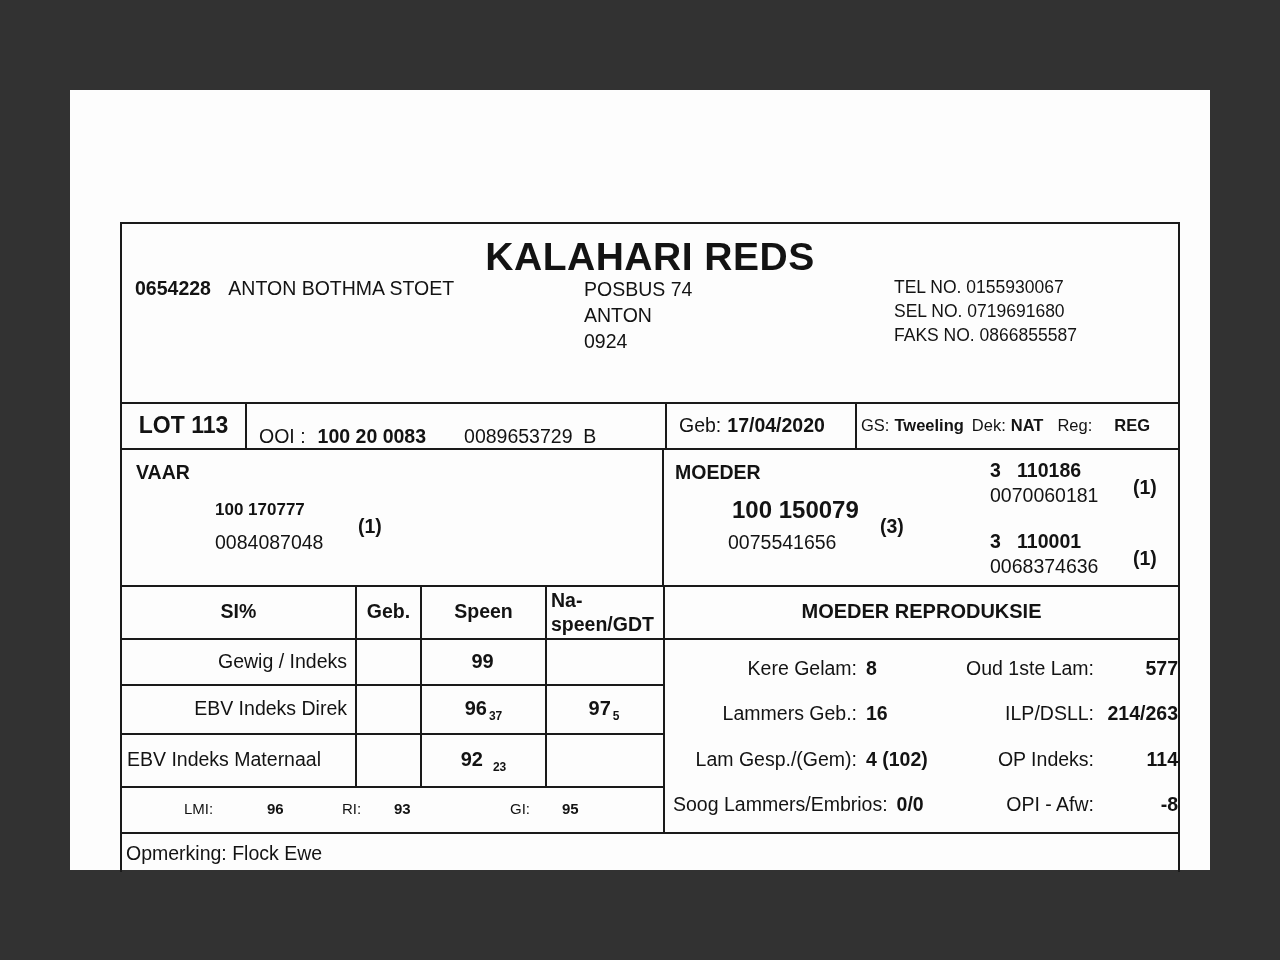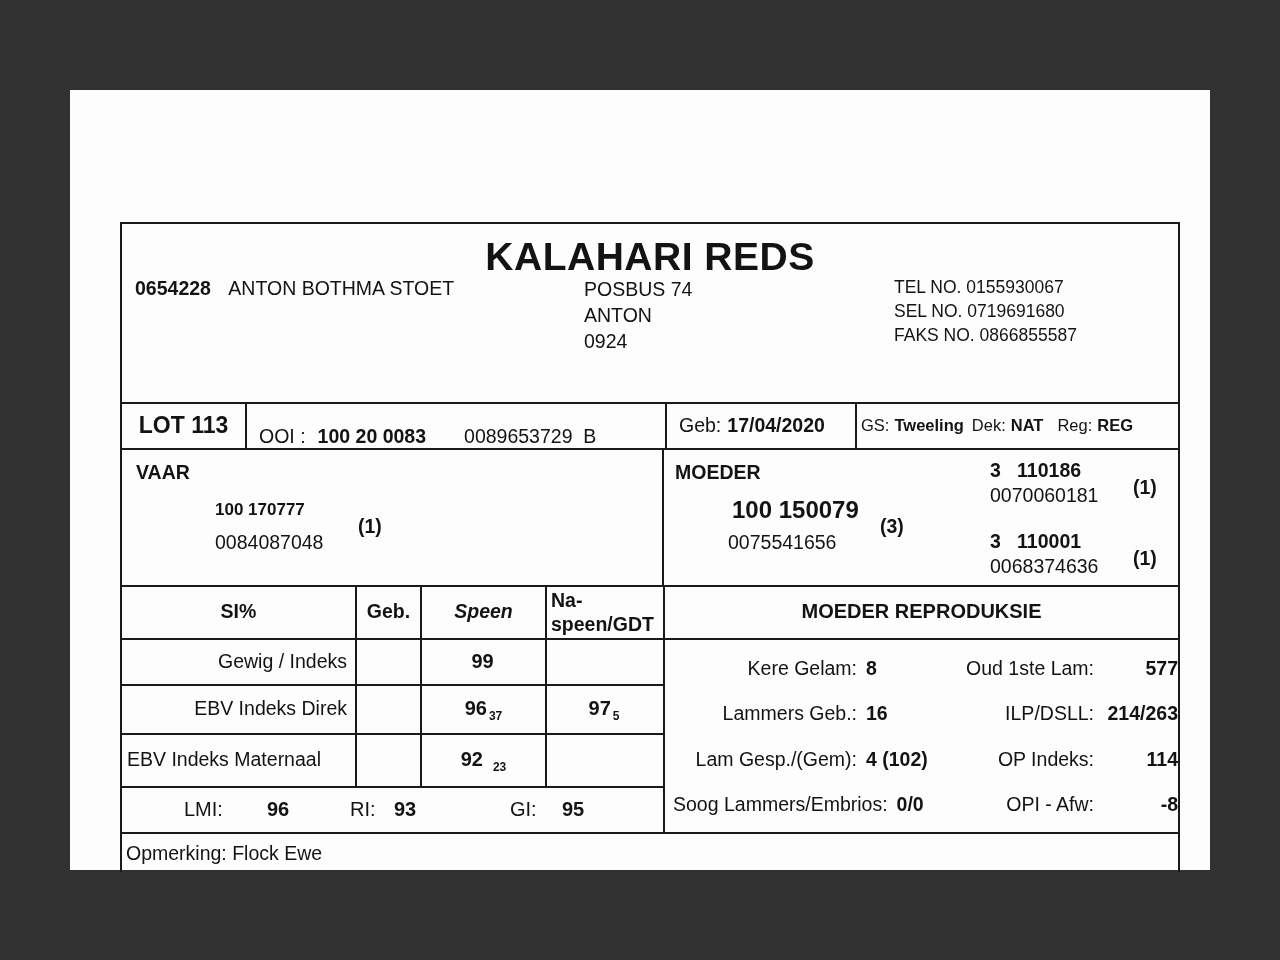--- a/index.html
+++ b/index.html
@@ -47,21 +47,21 @@
   .rrow {
     position:absolute; left:551px; width:505px; height:28px;
     display:flex; justify-content:space-between; align-items:center;
     font-size:19.5px;
   }
   .rleft  { display:flex; align-items:baseline; }
   .rllabel{ display:inline-block; min-width:184px; text-align:right; }
   .rlvalue{ font-weight:bold; margin-left:9px; }
   .rright { display:flex; align-items:baseline; }
   .rrvalue{ font-weight:bold; min-width:84px; text-align:right; }
-  .fs { position:absolute; font-size:20px; line-height:24px; }
+  .fs { position:absolute; font-size:15px; line-height:24px; }
 </style>
 </head>
 <body>
 
 <div class="page">
   <div class="card">
 
     <div class="hl" style="top:178px; left:0; width:1056px;"></div>
     <div class="hl" style="top:224px; left:0; width:1056px;"></div>
     <div class="hl" style="top:361px; left:0; width:1056px;"></div>
@@ -111,21 +111,21 @@
       <span>Geb:</span>
       <span class="b" style="margin-left:6px;">17/04/2020</span>
     </div>
 
     <div class="lotcell" style="left:739px; width:315px; font-size:16.5px;">
       <span>GS:</span>
       <span class="b" style="margin-left:5px;">Tweeling</span>
       <span style="margin-left:8px;">Dek:</span>
       <span class="b" style="margin-left:5px;">NAT</span>
       <span style="margin-left:14px;">Reg:</span>
-      <span class="b" style="margin-left:5px;">REG</span>
+      <span class="b" style="margin-left:22px;">REG</span>
     </div>
 
     <div class="abs t b" style="left:14px; top:236px;">VAAR</div>
     <div class="abs t b" style="left:93px; top:274px; font-size:17px;">100 170777</div>
     <div class="abs t" style="left:93px; top:306px;">0084087048</div>
     <div class="abs t b" style="left:236px; top:290px;">(1)</div>
 
     <div class="abs t b" style="left:553px; top:236px;">MOEDER</div>
     <div class="abs t b" style="left:610px; top:274px; font-size:24px;">100 150079</div>
     <div class="abs t" style="left:606px; top:306px;">0075541656</div>
@@ -134,21 +134,21 @@
     <div class="abs t b pre" style="left:868px; top:234px;">3   110186</div>
     <div class="abs t" style="left:868px; top:259px;">0070060181</div>
     <div class="abs t b" style="left:1011px; top:251px;">(1)</div>
 
     <div class="abs t b pre" style="left:868px; top:305px;">3   110001</div>
     <div class="abs t" style="left:868px; top:330px;">0068374636</div>
     <div class="abs t b" style="left:1011px; top:322px;">(1)</div>
 
     <div class="tcell b" style="left:0; top:363px; width:233px; height:49px;">SI%</div>
     <div class="tcell b" style="left:235px; top:363px; width:63px; height:49px;">Geb.</div>
-    <div class="tcell b" style="left:300px; top:363px; width:123px; height:49px;font-style:italic;">Speen</div>
+    <div class="tcell b" style="left:300px; top:363px; width:123px; height:49px;">Speen</div>
     <div class="abs b" style="left:429px; top:364px; width:108px; font-size:19.5px; line-height:24px;">Na-speen/GDT</div>
 
     <div class="tcell tlabel" style="left:0; top:416px; width:233px; height:42px;">Gewig / Indeks</div>
     <div class="tcell num" style="left:300px; top:416px; width:123px; height:42px;">
       <span class="b">99</span>
         <span class="sub"></span>
     </div>
 
     <div class="tcell tlabel" style="left:0; top:462px; width:233px; height:45px;">EBV Indeks Direk</div>
     <div class="tcell num" style="left:300px; top:462px; width:123px; height:45px;">
@@ -162,21 +162,21 @@
 
     <div class="tcell tlabel" style="left:0; top:511px; width:203px; height:49px; padding-right:4px;text-align:center;">EBV Indeks Maternaal</div>
     <div class="tcell num" style="left:300px; top:511px; width:123px; height:49px;gap:8px;">
       <span class="b">92</span>
         <span class="sub">23</span>
     </div>
 
     <div class="abs" style="left:0; top:562px; width:541px; height:46px;">
       <span class="fs" style="left:62px; top:11px;">LMI:</span>
       <span class="fs b" style="left:145px; top:11px;">96</span>
-      <span class="fs" style="left:228px; top:11px;">RI:</span>
+      <span class="fs" style="left:220px; top:11px;">RI:</span>
       <span class="fs b" style="left:272px; top:11px;">93</span>
       <span class="fs" style="left:388px; top:11px;">GI:</span>
       <span class="fs b" style="left:440px; top:11px;">95</span>
     </div>
 
     <div class="tcell b" style="left:543px; top:363px; width:513px; height:49px; font-size:20px;">MOEDER REPRODUKSIE</div>
 
     <div class="rrow" style="top:430px;">
       <span class="rleft">
         <span class="rllabel">Kere Gelam:</span>

